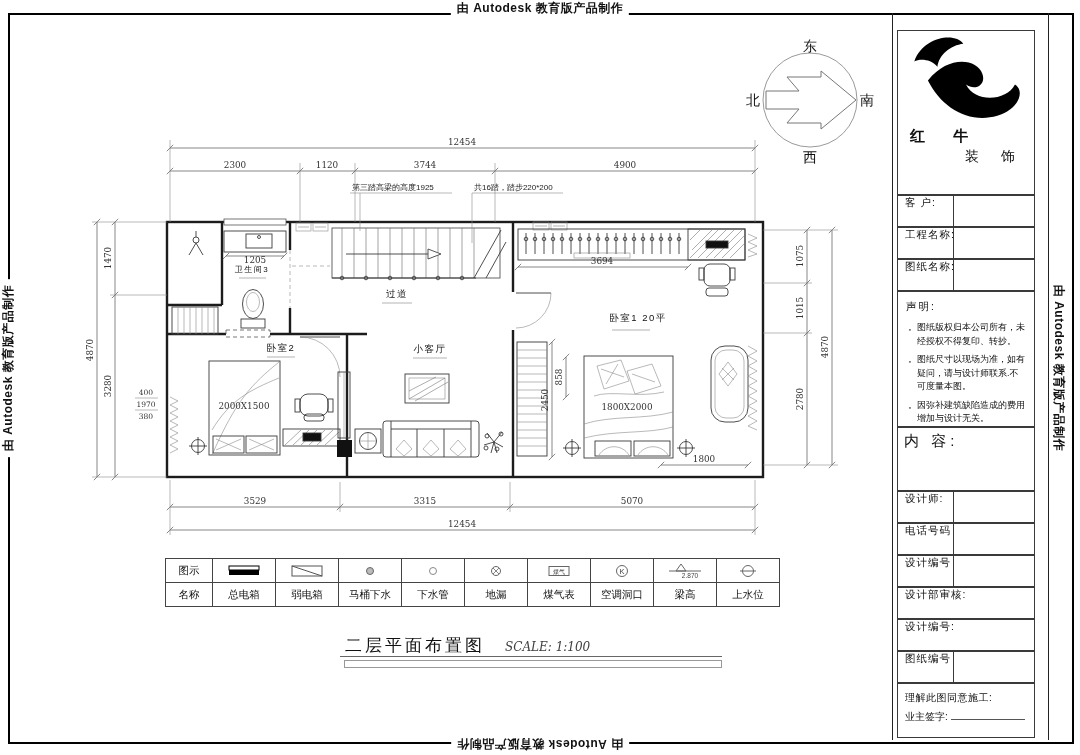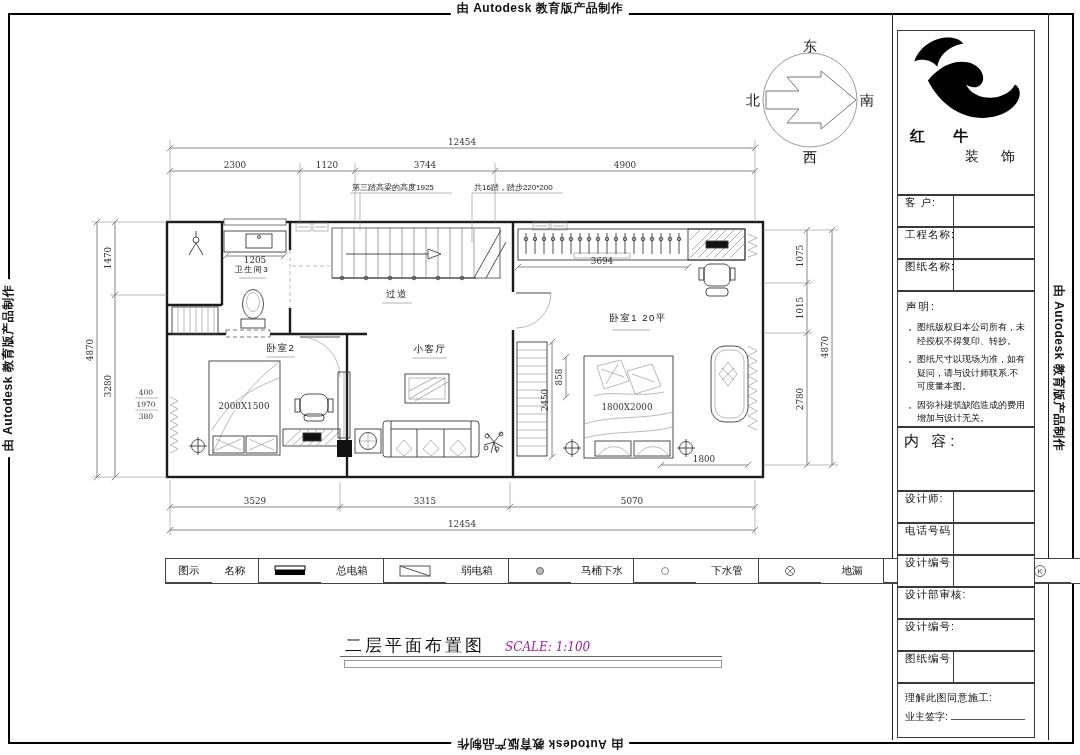--- a/index.html
+++ b/index.html
@@ -37,28 +37,28 @@
   .brand1{font-size:15px;letter-spacing:12px;margin:6px 0 0 12px;font-weight:700}
   .brand2{font-size:14px;letter-spacing:9px;text-align:right;padding-right:10px;margin-top:2px}
   .stmt-t{letter-spacing:2px;margin-bottom:7px}
   .stmt-i{font-size:9px;line-height:1.5;margin-bottom:5px;text-indent:-9px;padding-left:11px}
   .cont-l{font-size:15px;letter-spacing:4px;padding:4px 0 0 6px}
   .cont-v{font-size:12.5px;letter-spacing:3px;padding:7px 0 0 26px}
   .ft1{margin-bottom:4px;letter-spacing:.5px}
   .sig{display:inline-block;width:74px;border-bottom:1px solid #555;height:10px;margin-left:3px}
   
   .legend{position:absolute;left:165px;top:558px;display:flex;border:1px solid #444;background:#fff;z-index:3}
-  .lg-col{display:flex;flex-direction:row}
+  .lg-col{display:flex;flex-direction:column}
   .lg-col + .lg-col{border-left:1px solid #444}
   .lg-cell{width:62px;height:23px;display:flex;align-items:center;justify-content:center;font-size:10.5px}
   .lg-col .lg-cell:first-child{border-bottom:1px solid #444}
   .lg-head .lg-cell{width:46px}
   
   .dtitle{position:absolute;left:345px;top:634px;font-size:17px;letter-spacing:3px;font-weight:400;z-index:3}
-  .dscale{position:absolute;left:505px;top:640px;font:italic 12px "DejaVu Serif",serif;color:#a21caf;z-index:3}
+  .dscale{position:absolute;left:505px;top:640px;font:italic 12px "DejaVu Serif",serif;color:#404040;z-index:3}
   .dline{position:absolute;left:340px;top:656px;width:382px;border-top:1px solid #666;z-index:3}
   .dbar{position:absolute;left:344px;top:660px;width:376px;height:6px;border:1px solid #999;z-index:3}
 </style>
 </head>
 <body>
 
 <div class="sheet">
 
   <div class="frame"></div>
   <div class="vl" style="left:892px"></div>

